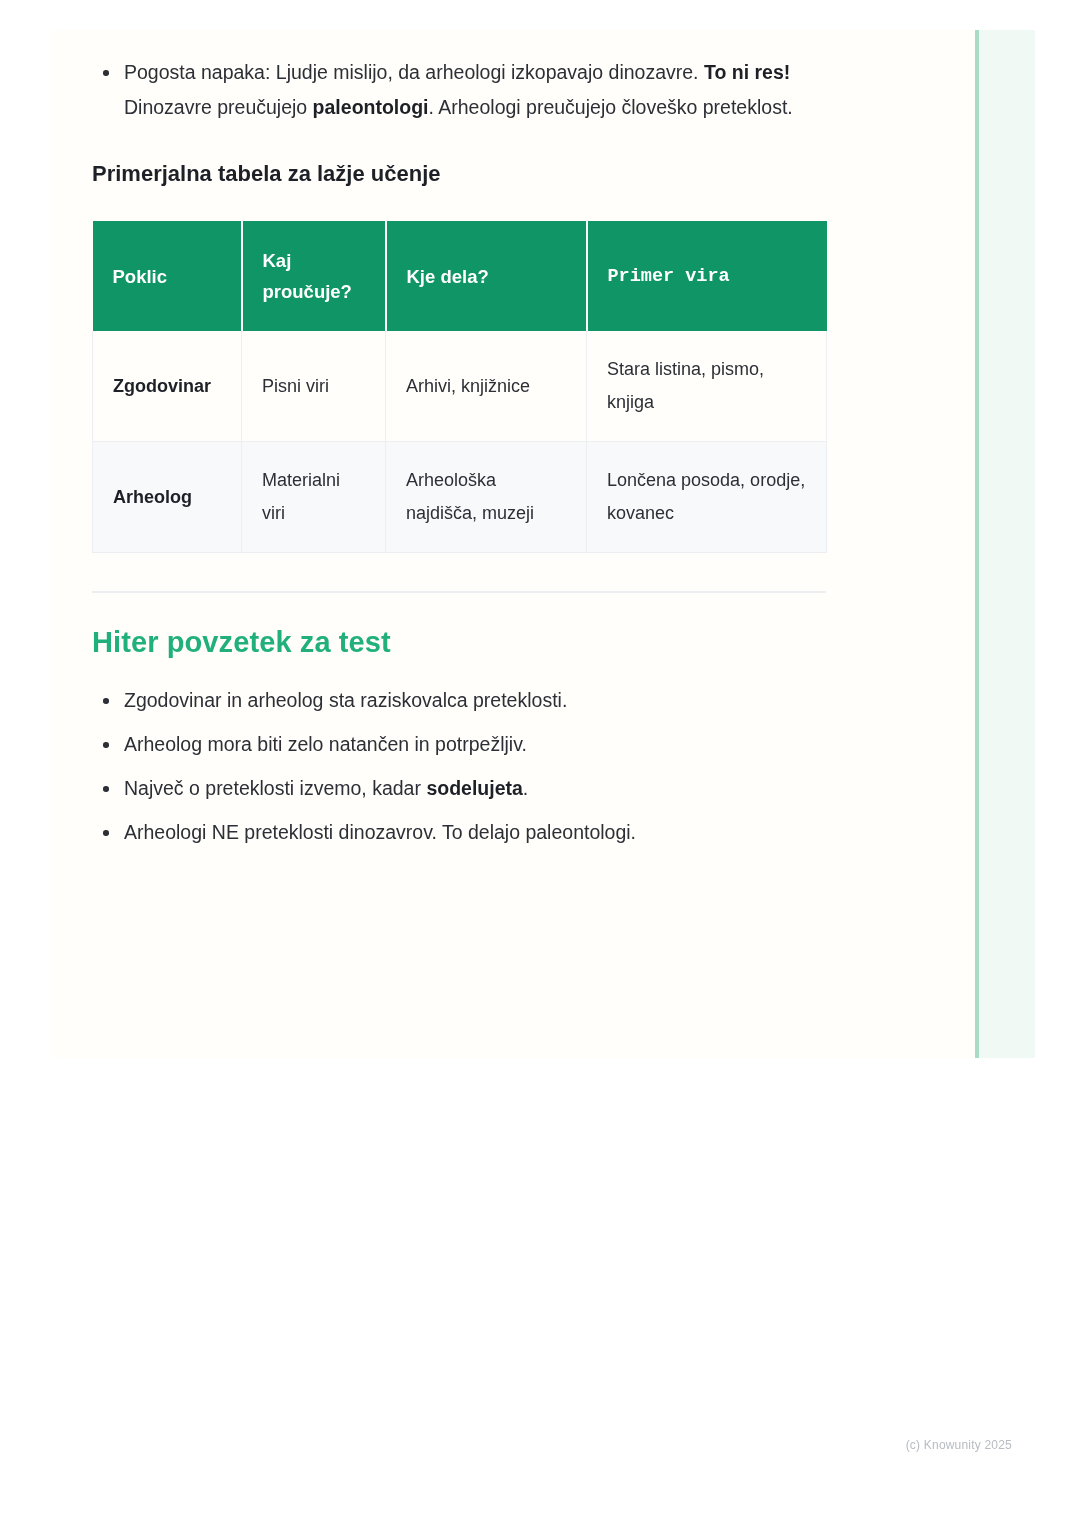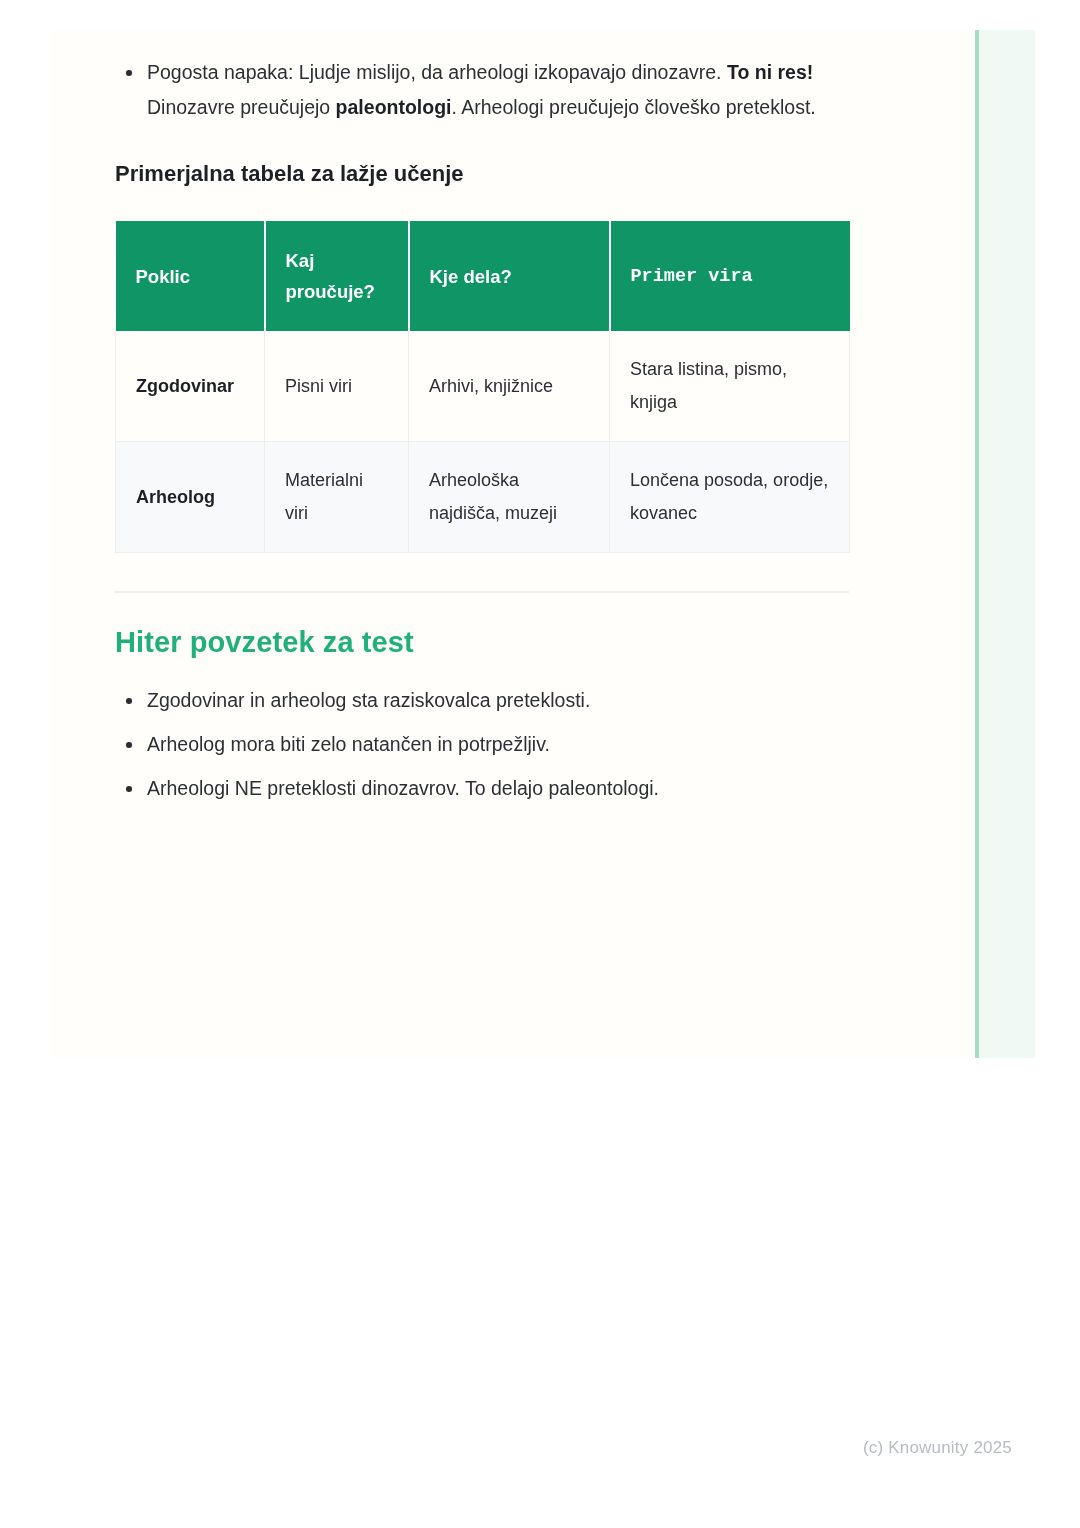--- a/index.html
+++ b/index.html
@@ -46,21 +46,20 @@
     border-left: 4px solid #a9dcc5;
     box-sizing: border-box;
   }
 
   
   #content {
     position: absolute;
     left: 42px;
     top: 0px;
     width: 790px;
-    margin-left: 23px;
   }
 
   
   ul.bullets {
     list-style: none;
     margin: 0;
     padding: 0;
   }
   ul.bullets > li {
     position: relative;
@@ -158,21 +157,21 @@
   }
 
   #summary-list { margin-top: 20px; }
   #summary-list > li { margin-bottom: 9px; }
 
   
   #footer-credit {
     position: absolute;
     right: 68px;
     top: 1438px;
-    font-size: 17px;
+    font-size: 12px;
     color: #b7bcc2;
     letter-spacing: 0.2px;
   }
 </style>
 </head>
 <body>
 
 <div id="page">
 
   <div id="note-card">
@@ -220,20 +219,21 @@
         </table>
       </div>
 
       <hr class="section-divider">
 
       <h2 class="section-heading">Hiter povzetek za test</h2>
 
       <ul class="bullets" id="summary-list">
           <li><span>Zgodovinar in arheolog sta raziskovalca preteklosti.</span></li>
           <li><span>Arheolog mora biti zelo natančen in potrpežljiv.</span></li>
+          <li><span>Največ o preteklosti izvemo, kadar </span><b>sodelujeta</b><span>.</span></li>
           <li><span>Arheologi NE preteklosti dinozavrov. To delajo paleontologi.</span></li>
         </ul>
 
     </div>
   </div>
 
   <div id="footer-credit">(c) Knowunity 2025</div>
 
 </div>
 

